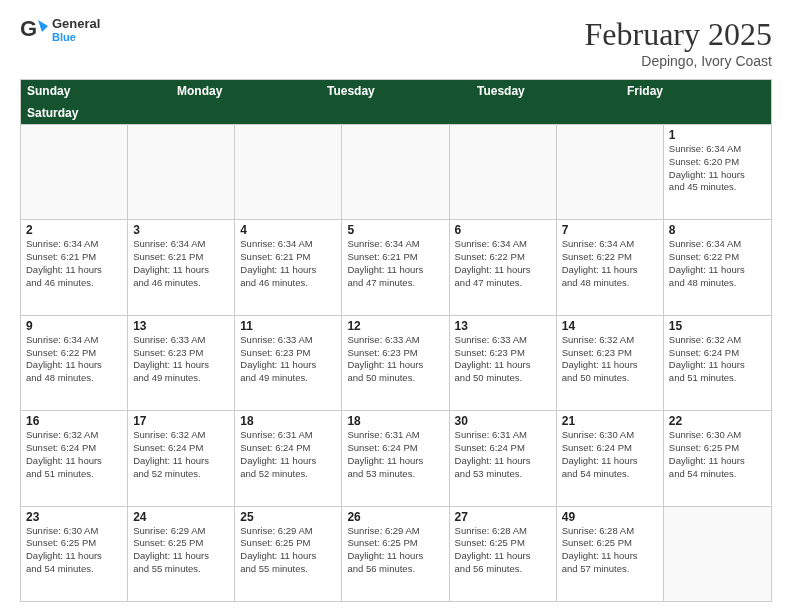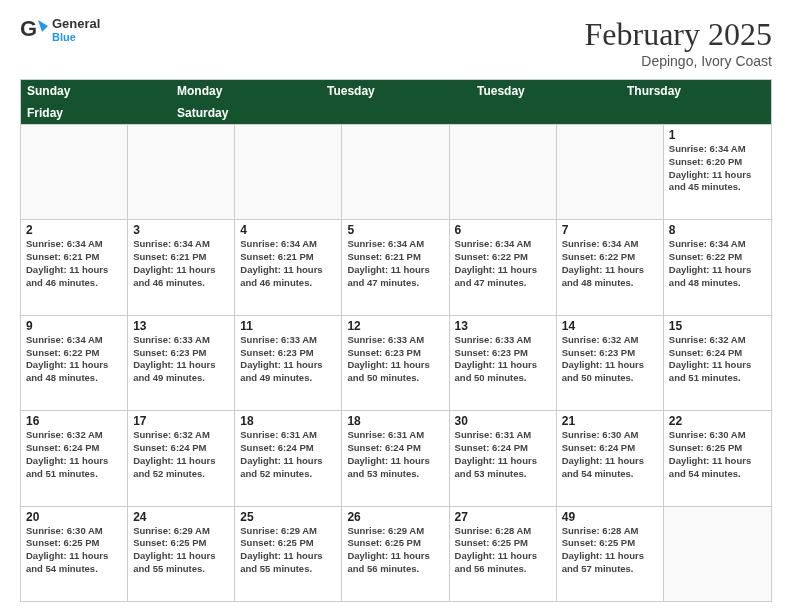--- a/index.html
+++ b/index.html
@@ -92,21 +92,20 @@
     .cell-day {
       font-size: 12px;
       font-weight: bold;
       color: #222;
       margin-bottom: 1px;
     }
     .cell-info {
       font-size: 9.5px;
       color: #444;
       line-height: 1.35;
-      font-weight: bold;
     }
   </style>
 </head>
 <body>
 
 <div class="page">
   <div class="header">
     <div class="logo">
       <svg class="logo-icon" viewBox="0 0 28 28">
         <text x="0" y="20" font-size="22" font-weight="bold" fill="#333">G</text>
@@ -122,21 +121,20 @@
       <div class="location">Depingo, Ivory Coast</div>
     </div>
   </div>
 
   <div class="calendar">
     <div class="day-headers">
     <div class="day-header">Sunday</div>
         <div class="day-header">Monday</div>
         <div class="day-header">Tuesday</div>
         <div class="day-header">Tuesday</div>
-        <div class="day-header">Thursday</div>
         <div class="day-header">Friday</div>
         <div class="day-header">Saturday</div>
       </div>
     <div class="weeks">
     <div class="week">
           <div class="cell empty"></div>
           <div class="cell empty"></div>
           <div class="cell empty"></div>
           <div class="cell empty"></div>
           <div class="cell empty"></div>
@@ -297,21 +295,21 @@
           <div class="cell">
             <div class="cell-day">22</div>
             <div class="cell-info" style="white-space: pre-line;">Sunrise: 6:30 AM
 Sunset: 6:25 PM
 Daylight: 11 hours
 and 54 minutes.</div>
           </div>
         </div>
         <div class="week">
           <div class="cell">
-            <div class="cell-day">20</div>
+            <div class="cell-day">23</div>
             <div class="cell-info" style="white-space: pre-line;">Sunrise: 6:30 AM
 Sunset: 6:25 PM
 Daylight: 11 hours
 and 54 minutes.</div>
           </div>
           <div class="cell">
             <div class="cell-day">24</div>
             <div class="cell-info" style="white-space: pre-line;">Sunrise: 6:29 AM
 Sunset: 6:25 PM
 Daylight: 11 hours

